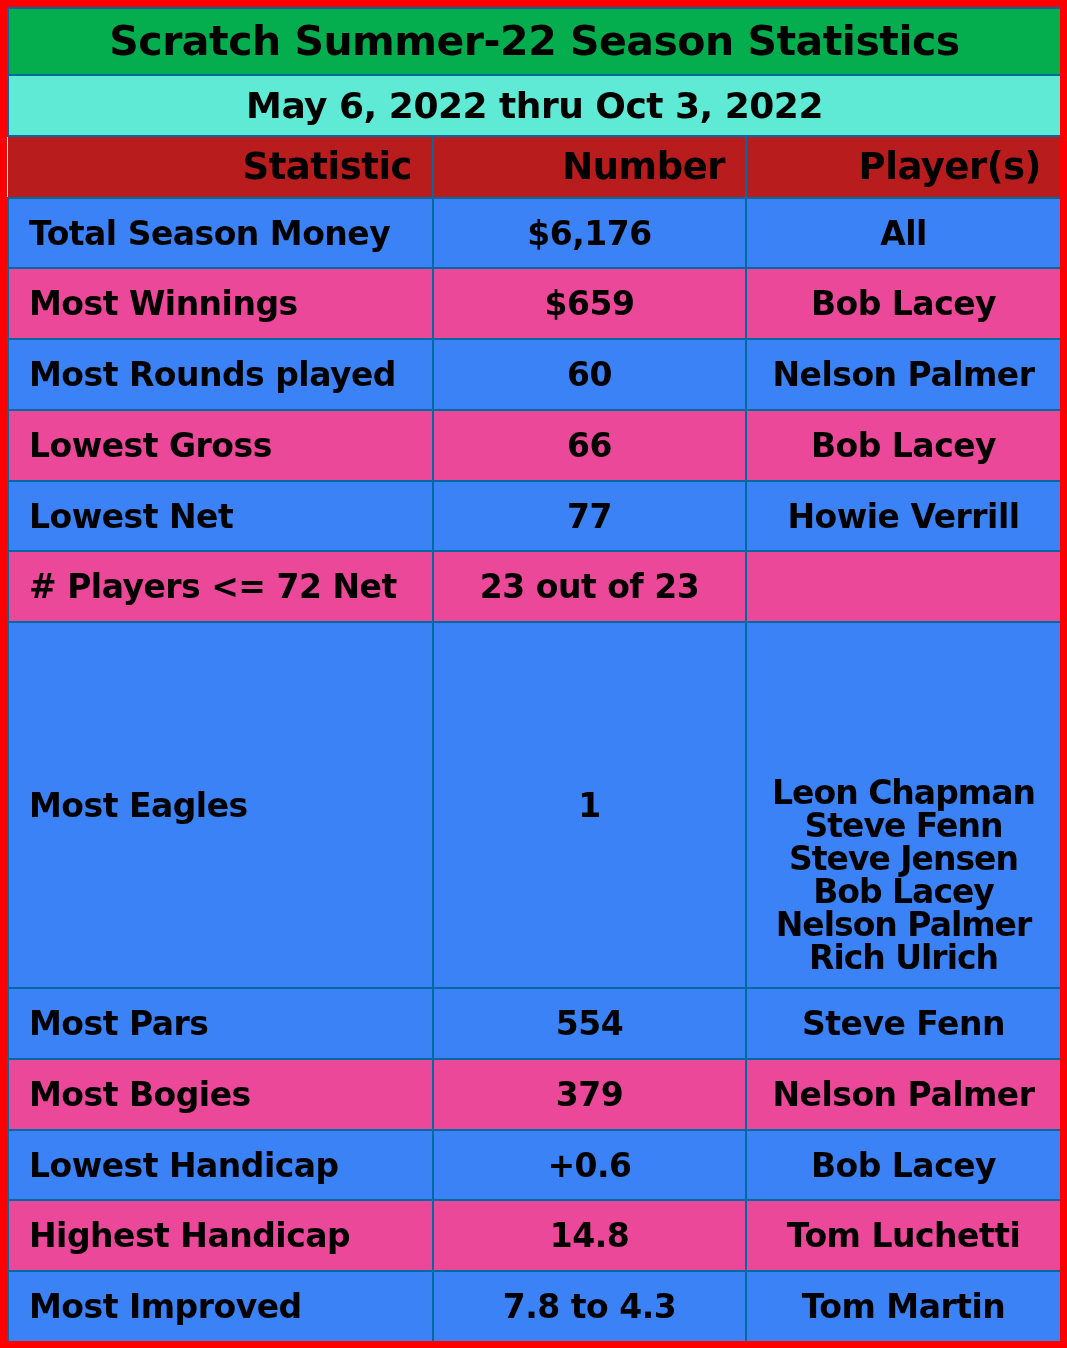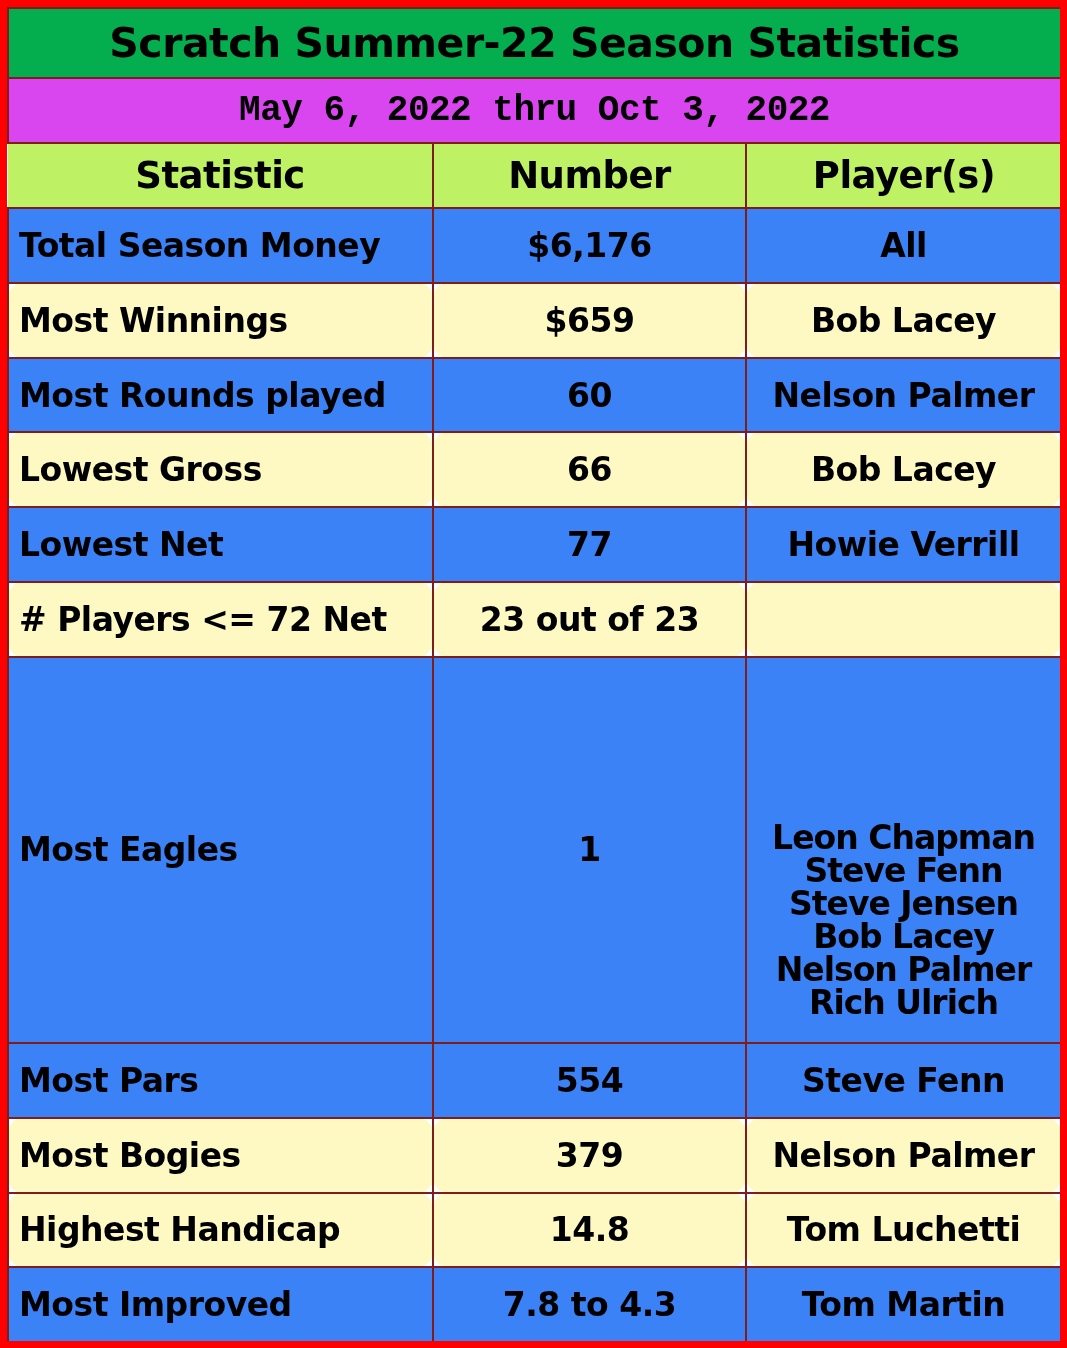--- a/index.html
+++ b/index.html
@@ -20,22 +20,22 @@
     overflow: hidden;
   }
   table.stats {
     width: 100%;
     height: 100%;
     border-collapse: collapse;
     table-layout: fixed;
     font-family: "DejaVu Sans", sans-serif;
   }
   table.stats td {
-    border: 2px solid #7f1d1d;
-    padding: 0 10px;
+    border: 2px solid #0369a1;
+    padding: 0 20px;
     vertical-align: middle;
     font-weight: bold;
     color: #000000;
     letter-spacing: -0.5px;
   }
   
   col.c-stat  { width: 425px; }
   col.c-num   { width: 313px; }
   col.c-play  { width: 315px; }
 
@@ -45,43 +45,42 @@
     text-align: center;
     height: 63px;
     font-size: 41px;
     border-top: none;
     border-left: none;
     border-right: none;
     letter-spacing: -1px;
   }
   
   td.subtitle-band {
-    background: #d946ef;
+    background: #5eead4;
     text-align: center;
     height: 58px;
     font-size: 36px;
     border-left: none;
     border-right: none;
     letter-spacing: -1px;
-    font-family: Liberation Mono, monospace;
   }
   
   td.colhead {
-    background: #bef264;
-    text-align: center;
+    background: #b91c1c;
+    text-align: right;
     height: 58px;
     font-size: 37px;
     letter-spacing: -1px;
   }
   td.colhead.first { border-left: none; }
   td.colhead.last  { border-right: none; }
 
   
   tr.band-white td { background: #3b82f6; }
-  tr.band-green td { background: #fef9c3; border-radius: 15px; }
+  tr.band-green td { background: #ec4899; }
 
   td.cell-stat {
     text-align: left;
     font-size: 33px;
     border-left: none;
     letter-spacing: -1px;
   }
   td.cell-num {
     text-align: center;
     font-size: 33px;
@@ -186,20 +185,25 @@
       <tr class="data-row band-white">
         <td class="cell-stat">Most Pars</td>
         <td class="cell-num">554</td>
         <td class="cell-play">Steve Fenn</td>
       </tr>
       <tr class="data-row band-green">
         <td class="cell-stat">Most Bogies</td>
         <td class="cell-num">379</td>
         <td class="cell-play">Nelson Palmer</td>
       </tr>
+      <tr class="data-row band-white">
+        <td class="cell-stat">Lowest Handicap</td>
+        <td class="cell-num">+0.6</td>
+        <td class="cell-play">Bob Lacey</td>
+      </tr>
       <tr class="data-row band-green">
         <td class="cell-stat">Highest Handicap</td>
         <td class="cell-num">14.8</td>
         <td class="cell-play">Tom Luchetti</td>
       </tr>
       <tr class="data-row band-white row-last">
         <td class="cell-stat">Most Improved</td>
         <td class="cell-num">7.8 to 4.3</td>
         <td class="cell-play">Tom Martin</td>
       </tr>

